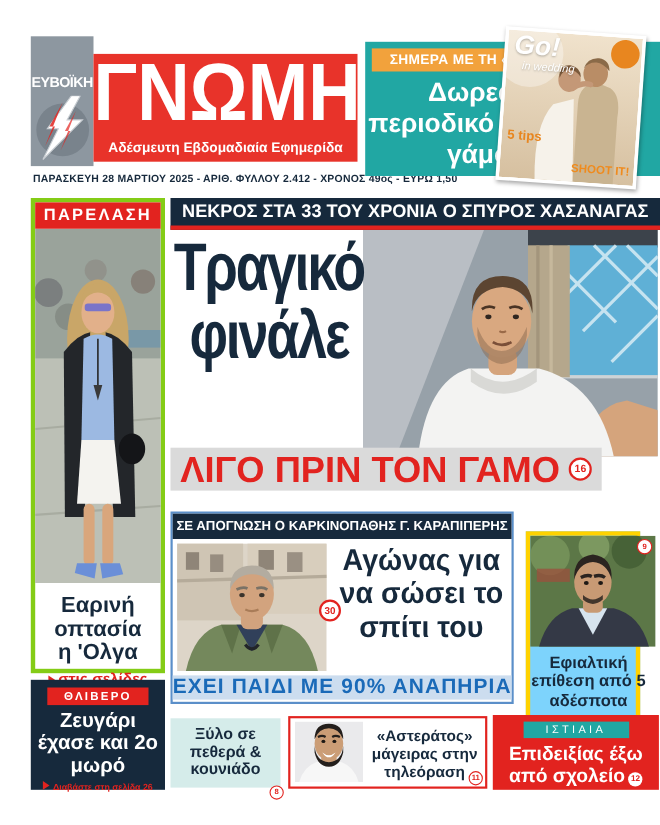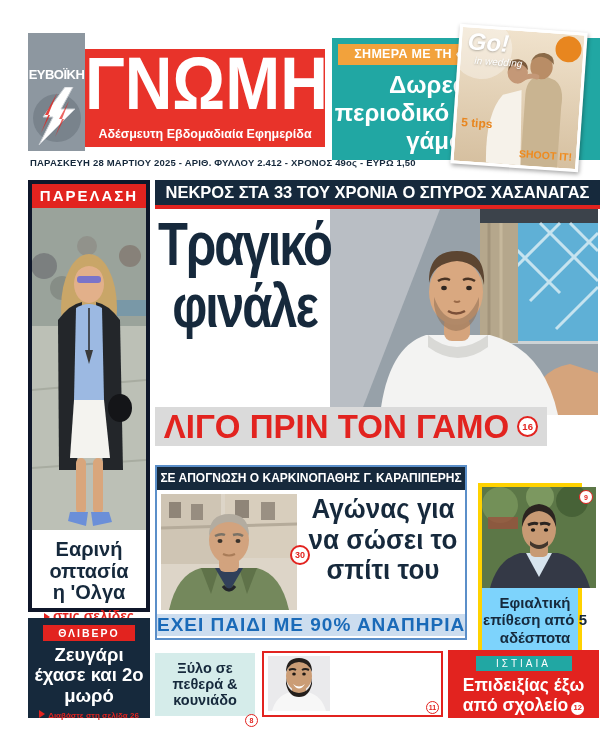--- a/index.html
+++ b/index.html
@@ -43,21 +43,21 @@
   .badge{border-radius:50%;background:#fff;border:2px solid #e2231f;color:#e2231f;font-weight:bold;
          display:inline-flex;align-items:center;justify-content:center;box-sizing:border-box;}
   .badge-16{width:21px;height:21px;font-size:9.5px;}
   .badge-30{position:absolute;left:133px;top:55px;width:20px;height:20px;font-size:9px;z-index:3;}
   .badge-strays{position:absolute;right:3px;top:3px;width:14px;height:14px;font-size:7px;border-width:1.5px;}
   .badge-fight{position:absolute;right:-3px;bottom:-11px;width:13px;height:13px;font-size:7px;border-width:1.5px;}
   .badge-chef{position:absolute;right:2px;bottom:1px;width:13px;height:13px;font-size:7px;border-width:1.5px;}
   .badge-solid{border:none;background:#fff;color:#e2231f;width:13px;height:13px;font-size:7.5px;vertical-align:1px;margin-left:3px;}
 
   
-  .parade-box{left:28px;top:180px;width:122px;height:432px;border:4px solid #0f172a;background:#fff;box-sizing:border-box;}
+  .parade-box{left:28px;top:180px;width:122px;height:432px;border:4px solid #84cc16;background:#fff;box-sizing:border-box;}
   .parade-banner{height:24px;background:#e2231f;color:#fff;font-weight:800;font-size:15px;letter-spacing:2px;
                  text-align:center;line-height:24px;}
   .parade-photo{width:114px;height:322px;}
   .parade-headline{width:92px;margin:5px auto 0;font-size:20px;font-weight:800;color:#16293c;text-align:center;line-height:1.08;}
   .pages-note{margin-top:4px;font-size:14px;font-weight:bold;color:#e2231f;text-align:center;}
   .tri{display:inline-block;width:0;height:0;border-left:6px solid #e2231f;border-top:4px solid transparent;
        border-bottom:4px solid transparent;margin-right:3px;vertical-align:0px;}
   .grief-box{left:28px;top:618px;width:122px;height:100px;background:#16293c;box-sizing:border-box;padding-top:7px;}
   .grief-banner{width:92px;height:16px;margin:0 auto;background:#e2231f;color:#fff;font-weight:bold;font-size:10.5px;
                 letter-spacing:2px;text-align:center;line-height:16px;}
@@ -296,20 +296,21 @@
       <rect x="24" y="28" width="14" height="12" rx="4" fill="#cb9d76"></rect>
       <ellipse cx="31" cy="20" rx="13" ry="15" fill="#cb9d76"></ellipse>
       <path d="M18 16 Q18 2 31 2 Q44 2 44 16 Q40 6 31 6 Q22 6 18 16 Z" fill="#241f1c"></path>
       <path d="M18 22 Q19 36 31 37 Q43 36 44 22 L44 28 Q41 41 31 41 Q21 41 18 28 Z" fill="#241f1c"></path>
       <path d="M25 28 Q31 33 37 28 Q31 37 25 28 Z" fill="#fff"></path>
       <path d="M21 14 Q25 12 28 14" stroke="#241f1c" stroke-width="2" fill="none"></path>
       <path d="M34 14 Q37 12 41 14" stroke="#241f1c" stroke-width="2" fill="none"></path>
       <ellipse cx="26" cy="18" rx="1.8" ry="1.5" fill="#1d1814"></ellipse>
       <ellipse cx="36" cy="18" rx="1.8" ry="1.5" fill="#1d1814"></ellipse>
     </svg>
+    <div class="chef-headline">«Αστεράτος» μάγειρας στην τηλεόραση</div>
     <span class="badge badge-chef">11</span>
   </div>
 
   <div class="abs istiaia-box">
     <div class="istiaia-banner">ΙΣΤΙΑΙΑ</div>
     <div class="istiaia-headline">
       <span>Επιδειξίας έξω από σχολείο</span><span class="badge badge-solid">12</span>
     </div>
   </div>
 

